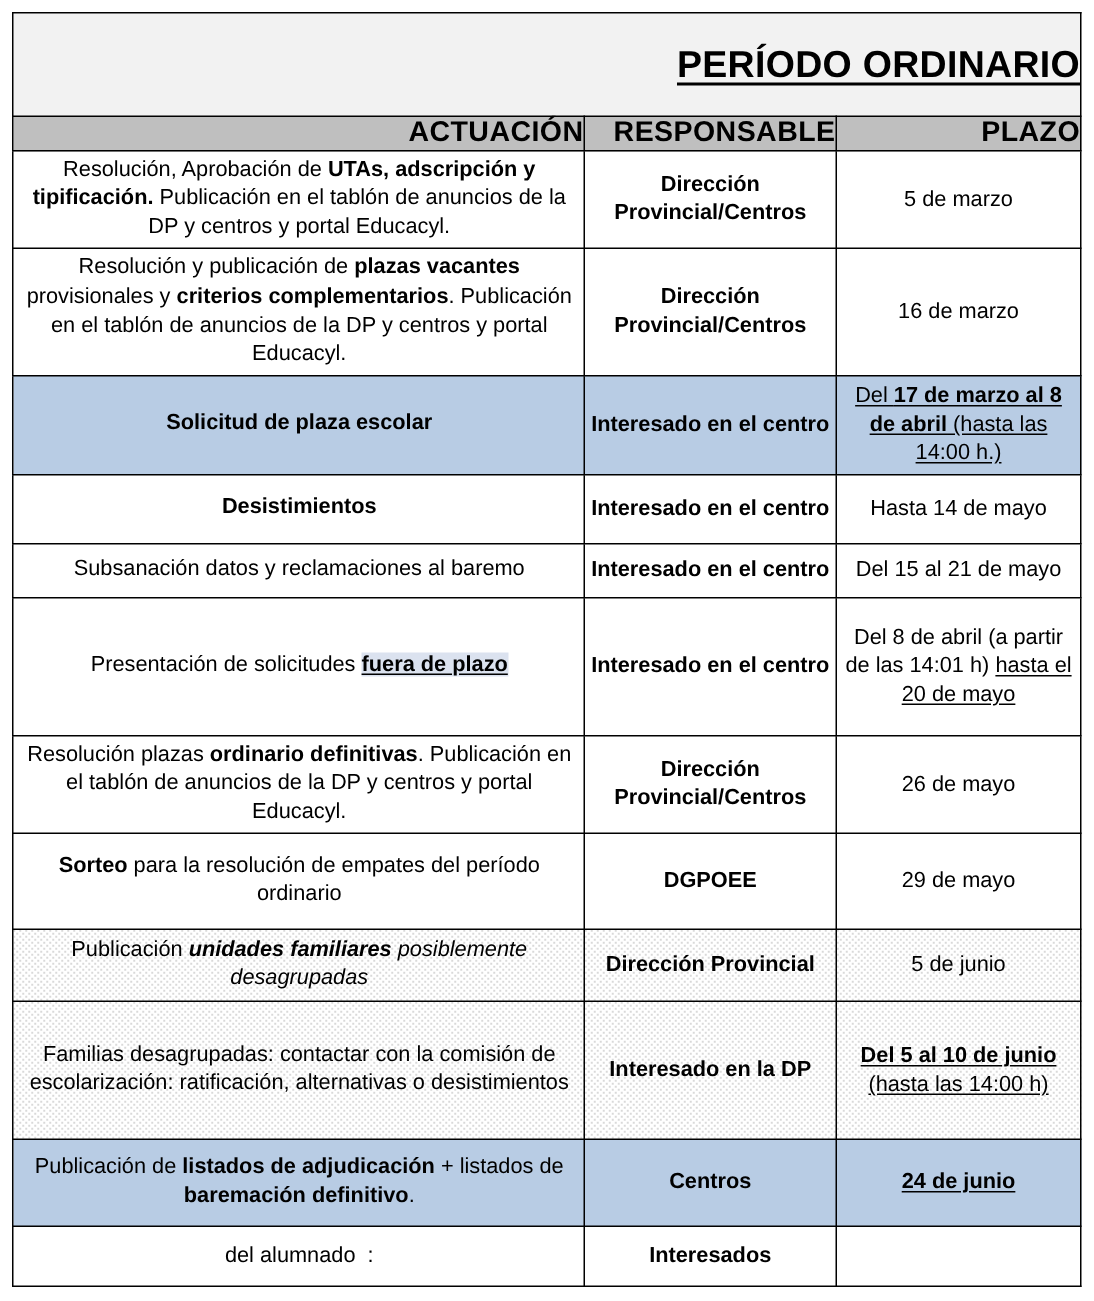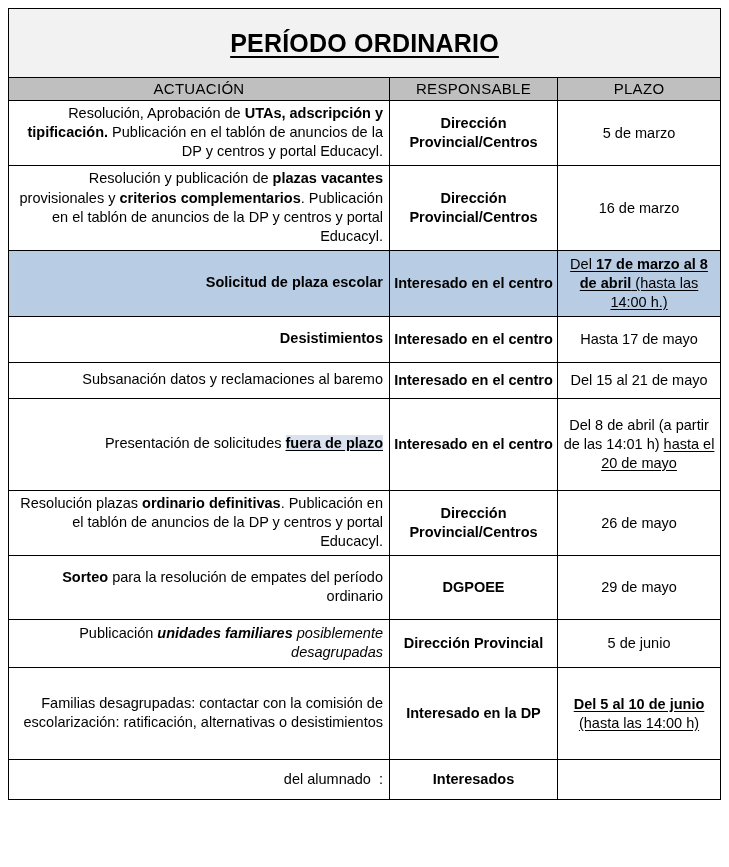--- a/index.html
+++ b/index.html
@@ -30,20 +30,21 @@
     top: 8px;
     width: 712px;
     border-collapse: collapse;
     table-layout: fixed;
   }
   .doc-table td, .doc-table th {
     border: 1px solid #000000;
     padding: 0;
     vertical-align: middle;
     font-weight: normal;
+    text-align: right;
   }
 
   
   .title-cell {
     background: #f2f2f2;
     height: 68px;
     text-align: center;
     vertical-align: middle;
   }
   .title-text {
@@ -55,29 +56,29 @@
     display: inline-block;
   }
 
   
   .col-head {
     background: #bfbfbf;
     height: 22px;
     text-align: center;
   }
   .col-head span {
-    font-size: 15px;
-    font-weight: normal;
+    font-size: 19px;
+    font-weight: bold;
     letter-spacing: 0.3px;
     margin-top: 12px;
   }
 
   
   td.c-actuacion {
-    text-align: right;
+    text-align: center;
     padding: 3px 6px 4px 7px;
     font-size: 14.5px;
     line-height: 1.32;
   }
   td.c-responsable {
     text-align: center;
     font-size: 14.5px;
     font-weight: bold;
     line-height: 1.3;
     padding: 3px 4px;
@@ -151,21 +152,21 @@
           <td class="c-plazo">16 de marzo</td>
         </tr>
         <tr class="fill-blue" style="height: 66px;">
           <td class="c-actuacion"><b>Solicitud de plaza escolar</b></td>
           <td class="c-responsable">Interesado en el centro</td>
           <td class="c-plazo"><span class="u-all">Del <b>17 de marzo al 8 de abril</b> (hasta las 14:00 h.)</span></td>
         </tr>
         <tr style="height: 46px;">
           <td class="c-actuacion"><b>Desistimientos</b></td>
           <td class="c-responsable">Interesado en el centro</td>
-          <td class="c-plazo">Hasta 17 de mayo</td>
+          <td class="c-plazo">Hasta 14 de mayo</td>
         </tr>
         <tr style="height: 36px; padding-left: 44px;">
           <td class="c-actuacion">Subsanación datos y reclamaciones al baremo</td>
           <td class="c-responsable">Interesado en el centro</td>
           <td class="c-plazo">Del 15 al 21 de mayo</td>
         </tr>
         <tr style="height: 92px;">
           <td class="c-actuacion">Presentación de solicitudes <span class="hl"><b><u>fuera de plazo</u></b></span></td>
           <td class="c-responsable">Interesado en el centro</td>
           <td class="c-plazo">Del 8 de abril (a partir de las 14:01 h) <u>hasta el 20 de mayo</u></td>
@@ -183,20 +184,25 @@
         <tr class="fill-dots" style="height: 48px;">
           <td class="c-actuacion">Publicación <b><i>unidades familiares</i></b> <i>posiblemente desagrupadas</i></td>
           <td class="c-responsable">Dirección Provincial</td>
           <td class="c-plazo">5 de junio</td>
         </tr>
         <tr class="fill-dots" style="height: 92px; padding-left: 20px;">
           <td class="c-actuacion">Familias desagrupadas: contactar con la comisión de escolarización: ratificación, alternativas o desistimientos</td>
           <td class="c-responsable">Interesado en la DP</td>
           <td class="c-plazo"><span class="u-all"><b>Del 5 al 10 de junio</b> (hasta las 14:00 h)</span></td>
         </tr>
+        <tr class="fill-blue" style="height: 58px;">
+          <td class="c-actuacion">Publicación de <b>listados de adjudicación</b> + listados de <b>baremación definitivo</b>.</td>
+          <td class="c-responsable">Centros</td>
+          <td class="c-plazo"><b><u>24 de junio</u></b></td>
+        </tr>
         <tr style="height: 40px;">
           <td class="c-actuacion"> del alumnado&nbsp; :</td>
           <td class="c-responsable">Interesados</td>
           <td class="c-plazo"></td>
         </tr>
       </tbody>
   </table>
 
 </div>
 

